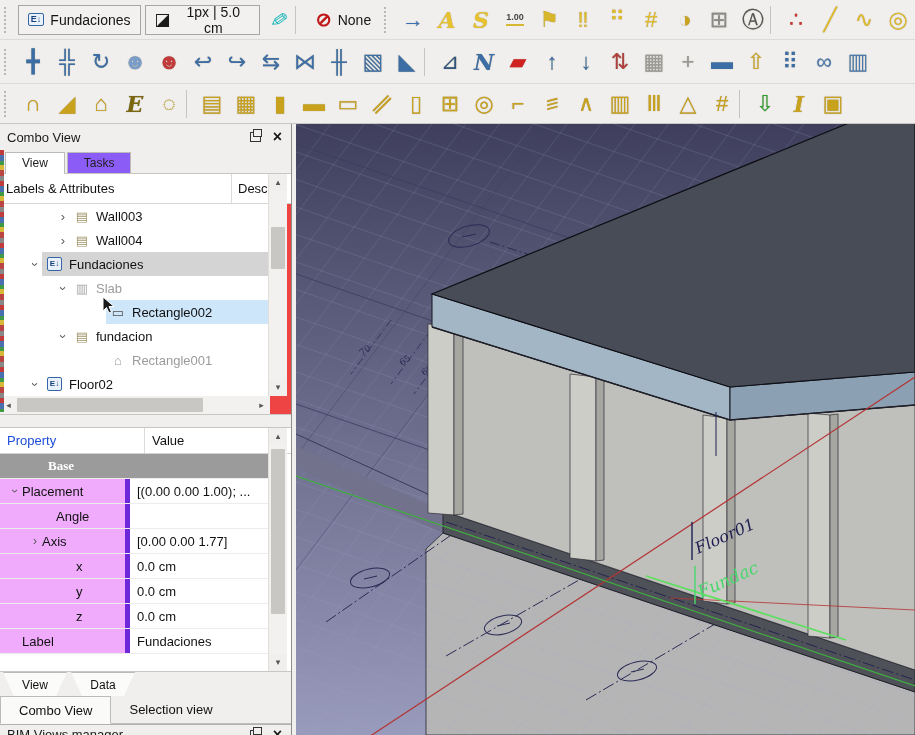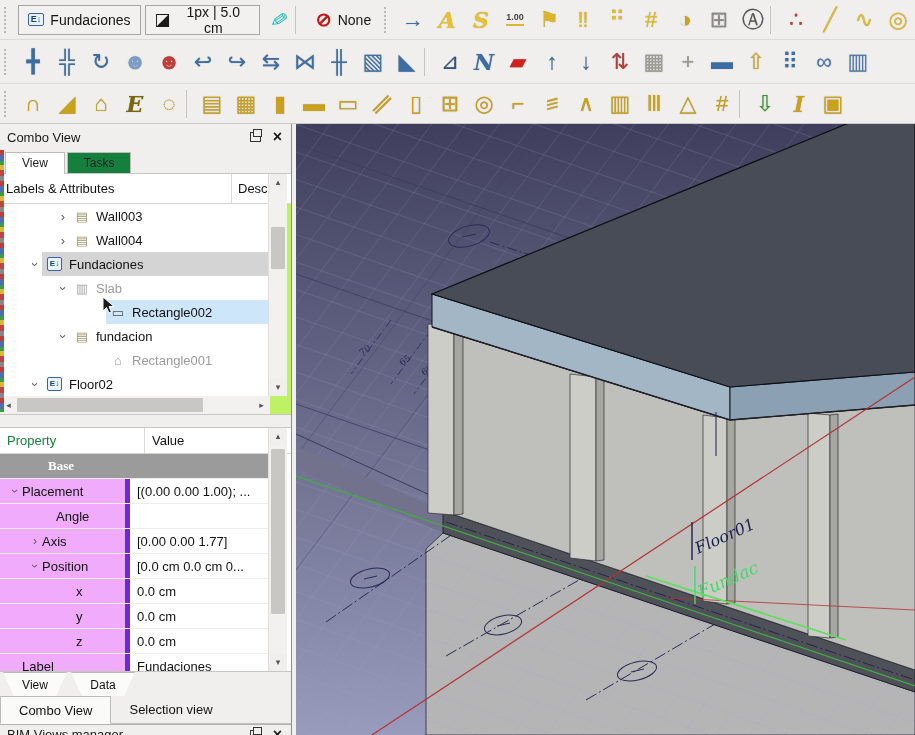--- a/index.html
+++ b/index.html
@@ -33,24 +33,24 @@
       background:repeating-linear-gradient(180deg,#c23b3b 0 5px,#4a6fb0 5px 11px,#3f9a48 11px 15px,#d8b937 15px 20px,#b44 20px 26px,#888 26px 31px);}
   
   .left-panel{position:absolute;left:0;top:124px;width:292px;height:611px;background:#f0efed;
       border-right:1px solid #8f8d8a;box-sizing:border-box;}
   .panel-title{height:26px;display:flex;align-items:center;padding:0 7px;font-size:13px;color:#1a1a1a;}
   .win-btns{margin-left:auto;display:flex;align-items:center;gap:12px;padding-right:2px;}
   .float-btn{width:9px;height:8px;border:1px solid #333;position:relative;background:#f0efed;}
   .float-btn::before{content:"";position:absolute;left:2px;top:-4px;width:7px;height:6px;border:1px solid #333;background:#f0efed;}
   .close-btn{font-size:16px;color:#1a1a1a;line-height:1;font-weight:bold;}
   .tabbar{display:flex;height:23px;padding-left:5px;background:#f0efed;border-bottom:1px solid #c8c6c3;align-items:flex-end;}
-  .tab{padding:3px 16px 3px;font-size:12px;border:1px solid #bdbbb8;border-bottom:none;background:#15803d;color:#222;margin-right:2px;}
+  .tab{padding:3px 16px 3px;font-size:12px;border:1px solid #bdbbb8;border-bottom:none;background:#8b5cf6;color:#222;margin-right:2px;}
   .tab.active{background:#fff;padding-bottom:4px;margin-bottom:-1px;}
   
-  .tree-block{position:relative;height:240px;background:#bef264;border-bottom:1px solid #c8c6c3;}
+  .tree-block{position:relative;height:240px;background:#ef4444;border-bottom:1px solid #c8c6c3;}
   .tree-head{display:flex;height:30px;border-bottom:1px solid #d8d6d3;box-sizing:border-box;background:#fff;}
   .th-cell{font-size:13px;color:#111;display:flex;align-items:center;padding:0 6px;overflow:hidden;white-space:nowrap;}
   .th-left{width:219px;border-right:1px solid #dcdad7;}
   .th-right{width:34px;}
   .tree-rows{position:absolute;left:0;top:30px;width:270px;height:192px;overflow:hidden;background:#fff;}
   .titem{display:flex;align-items:center;height:24px;font-size:13px;white-space:nowrap;}
   .chev{width:14px;text-align:center;color:#5a5a5a;font-size:13px;flex:none;line-height:1;}
   .chev.cd{transform:rotate(90deg);display:inline-block;}
   .hl{display:flex;align-items:center;flex:1;height:100%;padding:0 3px;min-width:0;}
   .hl.sel{background:#d4d4d4;}
@@ -65,21 +65,21 @@
   .vscroll .sarrow{height:17px;width:100%;text-align:center;font-size:9px;color:#555;line-height:17px;background:#f0efed;}
   .vscroll .track{flex:1;width:100%;position:relative;}
   .vthumb{position:absolute;left:2px;width:14px;background:#c9c7c4;border-radius:1px;}
   .hscroll{position:absolute;left:0;bottom:0;width:270px;height:18px;background:#f2f1ef;display:flex;align-items:center;}
   .hscroll .sarrow{width:17px;text-align:center;font-size:9px;color:#555;}
   .hthumb{height:14px;background:#c9c7c4;width:186px;border-radius:1px;}
   .splitter{height:12px;background:#f0efed;}
   
   .prop-block{position:relative;height:243px;background:#fff;border-top:1px solid #c8c6c3;border-bottom:1px solid #c8c6c3;}
   .prop-head{display:flex;height:26px;border-bottom:1px solid #d5d3d0;box-sizing:border-box;background:#fff;}
-  .ph-name{width:130px;border-right:1px solid #dcdad7;font-size:13px;color:#15803d;display:flex;align-items:center;padding:0 7px;}
+  .ph-name{width:130px;border-right:1px solid #dcdad7;font-size:13px;color:#1d4ed8;display:flex;align-items:center;padding:0 7px;}
   .ph-val{flex:1;font-size:13px;color:#111;display:flex;align-items:center;padding:0 7px;}
   .prop-rows{position:absolute;left:0;top:26px;width:270px;height:217px;overflow:hidden;}
   .prow{display:flex;height:25px;box-sizing:border-box;border-bottom:1px solid #ececec;font-size:13px;align-items:stretch;}
   .pname{width:130px;box-sizing:border-box;border-right:5px solid #6d28d9;display:flex;align-items:center;background:#f0abfc;color:#111;}
   .pval{flex:1;display:flex;align-items:center;padding-left:7px;color:#111;background:#fff;}
   .prow.group{background:#9b9b9b;}
   .prow.group .pname{background:#9b9b9b;color:#fff;font-weight:bold;border-right:none;font-family:Liberation Serif, serif;}
   .prow.group .pval{background:#9b9b9b;}
   .pchev{width:14px;text-align:center;color:#5a5a5a;font-size:12px;flex:none;line-height:1;}
   .pchev.cd{transform:rotate(90deg);display:inline-block;}
@@ -472,27 +472,20 @@
           </div>
         </div>
         <div class="prow">
           <div class="pname" style="padding-left: 28px;">
             <span class="pchev">›</span>
             <span>Axis</span>
           </div>
           <div class="pval">[0.00 0.00 1.77]</div>
         </div>
         <div class="prow">
-          <div class="pname" style="padding-left: 28px;">
-            <span class="pchev cd">›</span>
-            <span>Position</span>
-          </div>
-          <div class="pval">[0.0 cm  0.0 cm  0...</div>
-        </div>
-        <div class="prow">
           <div class="pname" style="padding-left: 62px;">
             <span class="pchev"></span>
             <span>x</span>
           </div>
           <div class="pval">0.0 cm</div>
         </div>
         <div class="prow">
           <div class="pname" style="padding-left: 62px;">
             <span class="pchev"></span>
             <span>y</span>

